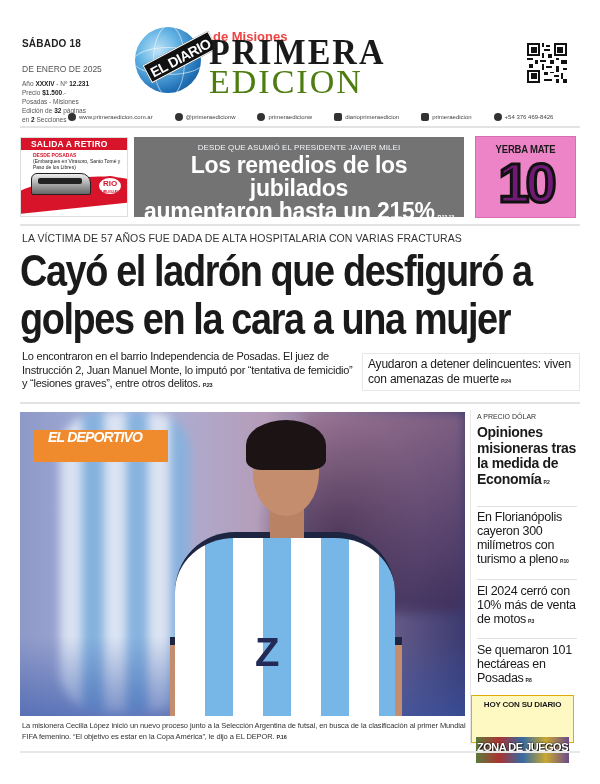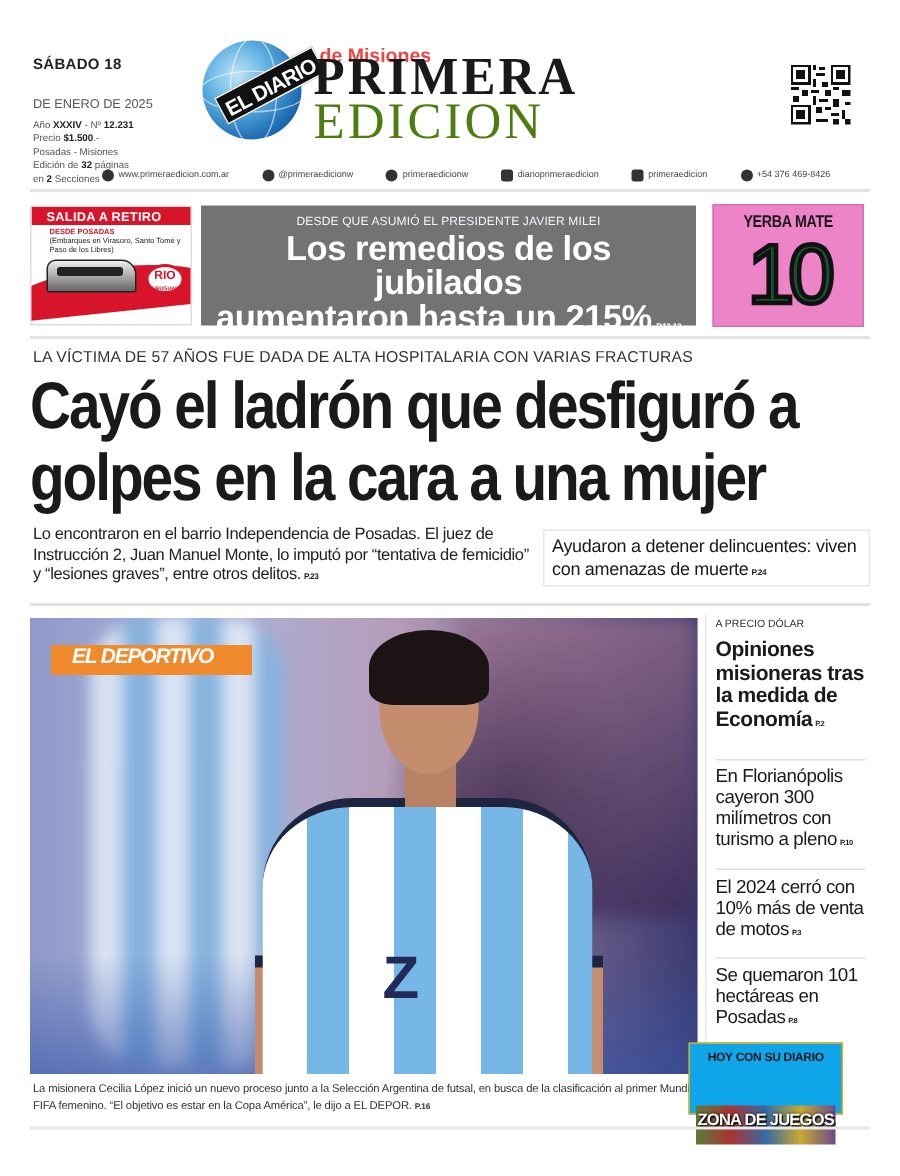--- a/index.html
+++ b/index.html
@@ -62,21 +62,21 @@
   .ad-bus-phone { font-size: 10.5px; font-weight: 700; line-height: 12px; letter-spacing: 0.2px; }
   .ad-bus-url { font-size: 6px; line-height: 8px; }
 
   .promo-box { left: 134px; top: 137px; width: 330px; height: 80px; background: #737373; padding: 6px 8px; color: #fff; text-align: center; }
   .promo-kicker { font-size: 8px; letter-spacing: 0.1px; color: #f1f4f8; }
   .promo-title { font-size: 23px; font-weight: 700; line-height: 23px; margin-top: 2px; letter-spacing: -0.3px; }
   .promo-page { font-size: 5.5px; font-weight: 700; margin-left: 3px; }
 
   .yerba-box { left: 475px; top: 136px; width: 101px; height: 82px; background: #ee84c8; border: 1px solid #d86db4; text-align: center; }
   .yerba-label { font-size: 9.5px; font-weight: 900; color: #1a1a1a; margin-top: 6px; letter-spacing: -0.2px; transform: scaleY(1.2); }
-  .yerba-number { font-family: "Liberation Sans", sans-serif; font-size: 56px; line-height: 56px; font-weight: 400; color: #14532d;
+  .yerba-number { font-family: "Liberation Sans", sans-serif; font-size: 56px; line-height: 56px; font-weight: 700; color: #701a75;
     -webkit-text-stroke: 3px #111; letter-spacing: -4px; margin-top: 1px; }
 
   
   .kicker-main { left: 22px; top: 232px; font-size: 10.5px; color: #333; letter-spacing: 0.1px; }
   .headline-main { left: 20px; top: 247px; width: 570px; font-size: 44px; font-weight: 900; line-height: 48px; color: #1a1a1a; letter-spacing: -1.6px; transform: scaleX(0.86); transform-origin: left top; white-space: nowrap; }
   .lead-body { left: 22px; top: 350px; width: 335px; font-size: 11px; line-height: 13.5px; color: #222; letter-spacing: -0.25px; }
   .page-ref { font-size: 5.5px; font-weight: 700; margin-left: 2px; }
   .side-box { left: 362px; top: 353px; width: 218px; height: 38px; border: 1px solid #e6e6e6; padding: 3px 5px; }
   .side-box-title { font-size: 12px; line-height: 14.5px; color: #1a1a1a; font-weight: 500; letter-spacing: -0.2px; }
 
@@ -92,36 +92,36 @@
   .photo-floor { position: absolute; left: 0; bottom: 0; width: 445px; height: 80px; background: linear-gradient(transparent, #3555a8); opacity: 0.6; }
   .player-jersey { position: absolute; left: 155px; top: 120px; width: 220px; height: 200px; border-radius: 60px 60px 0 0;
     background: repeating-linear-gradient(90deg, #ffffff 0 30px, #77b7e8 30px 58px); border-top: 6px solid #1d2540; }
   .player-number { position: absolute; left: 235px; top: 218px; font-size: 40px; font-weight: 900; color: #222a55; }
   .player-head { position: absolute; left: 233px; top: 18px; width: 66px; height: 86px; border-radius: 45% 45% 50% 50%; background: #c48d6e; }
   .player-hair { position: absolute; left: 226px; top: 8px; width: 80px; height: 50px; border-radius: 50% 50% 20% 20%; background: #1c1414; }
   .player-neck { position: absolute; left: 250px; top: 96px; width: 34px; height: 30px; background: #b98264; }
   .player-arm-l { position: absolute; left: 150px; top: 225px; width: 30px; height: 90px; background: #c48d6e; border-top: 8px solid #1d2540; }
   .player-arm-r { position: absolute; left: 352px; top: 225px; width: 30px; height: 90px; background: #c48d6e; border-top: 8px solid #1d2540; }
 
-  .section-tag { position: absolute; left: 14px; top: 18px; width: 134px; height: 20px; background: #ef8a2d; color: #fff;
+  .section-tag { position: absolute; left: 14px; top: 18px; width: 134px; height: 32px; background: #ef8a2d; color: #fff;
     font-size: 14px; font-weight: 900; font-style: italic; line-height: 15px; padding-left: 14px; letter-spacing: -0.8px; }
   .photo-headline { position: absolute; left: 9px; top: 195px; font-size: 26px; font-weight: 900; line-height: 30px; color: #1a1a1a; letter-spacing: -0.8px; }
 
   .photo-caption { left: 22px; top: 720px; width: 445px; font-size: 7.5px; line-height: 11px; color: #333; letter-spacing: -0.1px; }
 
   
   .right-col { left: 470px; top: 410px; width: 110px; border-left: 1px solid #e6e6e6; height: 335px; }
   .rc-kicker { position: absolute; left: 6px; top: 3px; font-size: 7px; color: #333; }
   .rc-item { position: absolute; left: 6px; width: 104px; color: #1a1a1a; letter-spacing: -0.3px; }
   .rc-item-bold { font-weight: 900; font-size: 14px; line-height: 15.5px; }
   .rc-item-reg { font-weight: 400; font-size: 12.5px; line-height: 14px; }
   .rc-page { font-size: 5px; font-weight: 700; margin-left: 2px; }
   .rc-divider { position: absolute; left: 6px; width: 100px; height: 1px; background: #e0e0e0; }
 
-  .zona-box { left: 459px; top: 695px; width: 103px; height: 48px; background: #0ea5e9; border: 1px solid #e0ad0c; }
+  .zona-box { left: 471px; top: 695px; width: 103px; height: 48px; background: #fef9c3; border: 1px solid #e0ad0c; }
   .zona-label { font-size: 8px; font-weight: 900; color: #1a1a1a; text-align: center; margin-top: 4px; letter-spacing: -0.2px; }
   .zona-art { position: absolute; left: 4px; top: 17px; width: 93px; height: 26px;
     background: linear-gradient(90deg, #5c7a3a, #a33, #356aa3, #c8a830, #6b4a8a); margin-top: 24px; }
   .zona-title { position: absolute; left: 0; top: 4px; width: 93px; text-align: center; color: #fff; font-size: 11px; font-weight: 900;
     letter-spacing: -0.5px; text-shadow: 0 0 2px #000, 1px 1px 0 #222; }
 
   .bottom-rule { left: 20px; top: 751px; width: 560px; height: 2px; background: #e8e8e8; }
 </style>
 </head>
 <body>

